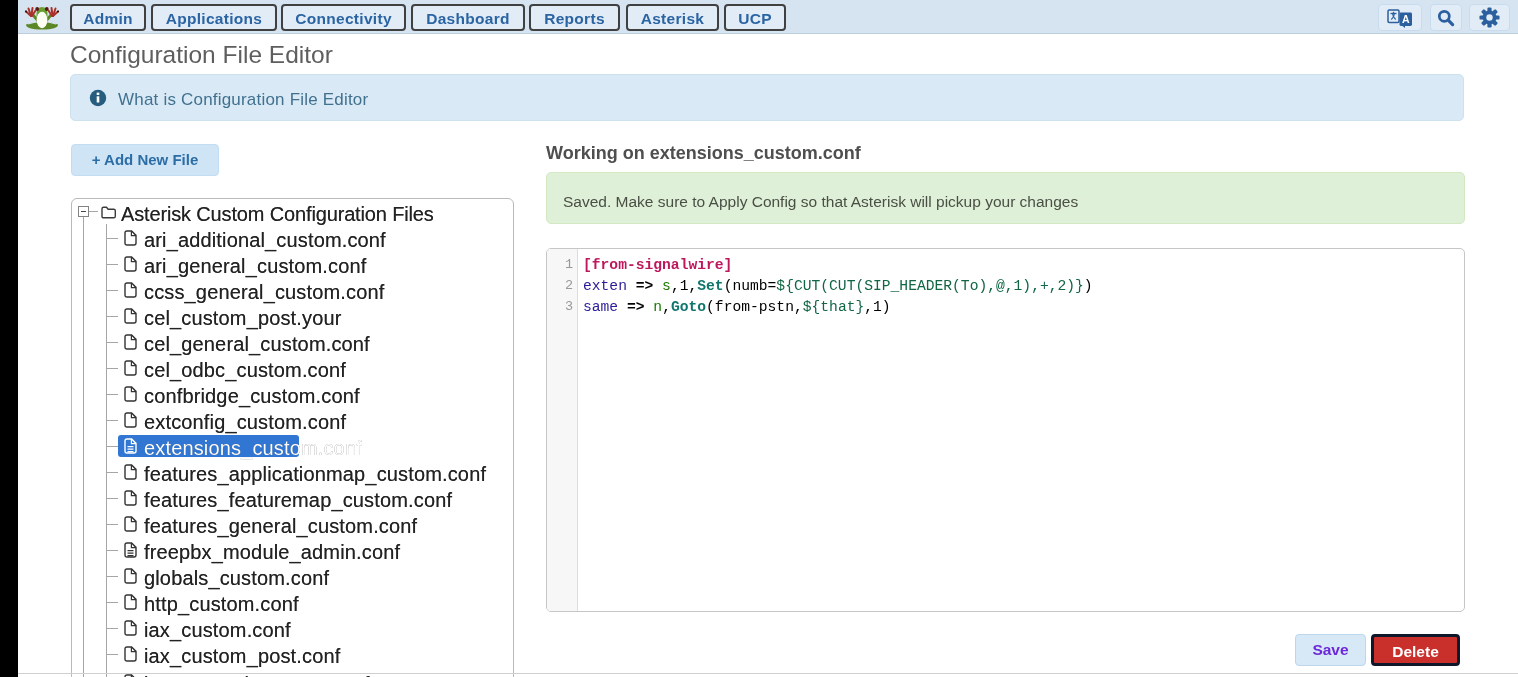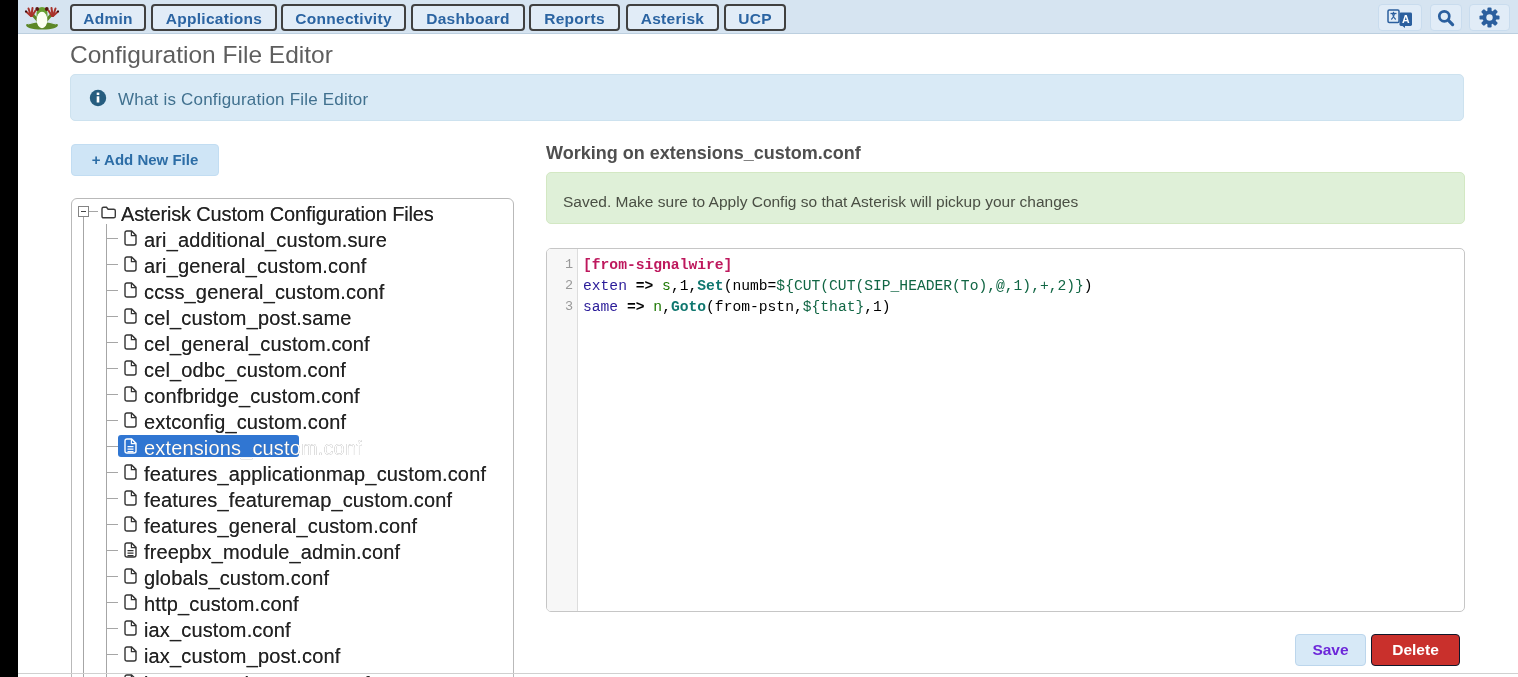--- a/index.html
+++ b/index.html
@@ -32,21 +32,21 @@
 #gnums{left:546px;top:255.4px;width:27px;text-align:right;font-family:"Liberation Mono",monospace;font-size:13.5px;line-height:20.7px;color:#999}
 #code{left:583px;top:255.4px;font-family:"Liberation Mono",monospace;font-size:14.65px;line-height:20.7px;color:#000;white-space:pre}
 #code b{font-weight:bold}
 .hd{color:#be185d;font-weight:bold}
 .at{color:#2a1b99}
 .tg{color:#1b7700}
 .df{color:#0f766e;font-weight:bold}
 .nm{color:#116644}
 
 #save{left:1295px;top:634px;width:71px;height:32px;background:#d7e9f7;border:1px solid #bcd6ec;border-radius:4px;color:#6d28d9;font-weight:bold;font-size:15.5px;text-align:center;line-height:30px}
-#delete{left:1371px;top:634px;width:89px;height:32px;background:#c9302c;border:1px solid #0f172a;border-radius:4px;color:#fff;font-weight:bold;font-size:15.5px;text-align:center;line-height:30px}
+#delete{left:1371px;top:634px;width:89px;height:32px;background:#c9302c;border:3px solid #0f172a;border-radius:4px;color:#fff;font-weight:bold;font-size:15.5px;text-align:center;line-height:30px}
 #footline{left:18px;top:673px;width:1500px;height:1px;background:#d0d0d0;z-index:20}
 </style>
 </head>
 <body>
 <div class="abs" id="nav"></div>
 <div class="abs" id="blackbar"></div>
 
 <svg class="abs" style="left:23px;top:3px" width="38" height="28" viewBox="0 0 38 28">
   <path d="M3 21.5 Q19 15.5 35 21.5 Q35 26.5 19 26.5 Q3 26.5 3 21.5 Z" fill="#5c8727"></path>
   <path d="M5 20.5 Q19 15 33 20.5 L33 21.5 Q19 16.5 5 21.5 Z" fill="#d6e4f1"></path>
@@ -134,39 +134,39 @@
 <div class="hline" style="left:89px;top:211px;width:9px"></div>
 <svg class="abs" style="left:101px;top:205.5px" width="15" height="13" viewBox="0 0 15 13">
     <path d="M1 2.8 q0-1.6 1.6-1.6 h2.9 l1.6 2 h5.7 q1.5 0 1.5 1.6 v5.4 q0 1.6-1.6 1.6 H2.6 Q1 11.8 1 10.2 Z" fill="none" stroke="#3a3a3a" stroke-width="1.4"></path>
   </svg>
 <div class="trow" style="left:121px;top:203px;letter-spacing:-0.15px">Asterisk Custom Configuration Files</div>
 <div class="hline" style="left:106px;top:238px;width:12px"></div>
 <svg class="abs" style="left:124px;top:230px" width="13" height="16" viewBox="0 0 13 16">
     <path d="M1 3 q0-2 2-2 h4.6 L12 5.4 V13 q0 2-2 2 H3 q-2 0-2-2 Z" fill="none" stroke="#333" stroke-width="1.4"></path>
     <path d="M7.4 1 V5.6 H12" fill="none" stroke="#333" stroke-width="1.2"></path>
   </svg>
-<div class="trow" style="left:144px;top:229px">ari_additional_custom.sure</div>
+<div class="trow" style="left:144px;top:229px">ari_additional_custom.conf</div>
 <div class="hline" style="left:106px;top:264px;width:12px"></div>
 <svg class="abs" style="left:124px;top:256px" width="13" height="16" viewBox="0 0 13 16">
     <path d="M1 3 q0-2 2-2 h4.6 L12 5.4 V13 q0 2-2 2 H3 q-2 0-2-2 Z" fill="none" stroke="#333" stroke-width="1.4"></path>
     <path d="M7.4 1 V5.6 H12" fill="none" stroke="#333" stroke-width="1.2"></path>
   </svg>
 <div class="trow" style="left:144px;top:255px">ari_general_custom.conf</div>
 <div class="hline" style="left:106px;top:290px;width:12px"></div>
 <svg class="abs" style="left:124px;top:282px" width="13" height="16" viewBox="0 0 13 16">
     <path d="M1 3 q0-2 2-2 h4.6 L12 5.4 V13 q0 2-2 2 H3 q-2 0-2-2 Z" fill="none" stroke="#333" stroke-width="1.4"></path>
     <path d="M7.4 1 V5.6 H12" fill="none" stroke="#333" stroke-width="1.2"></path>
   </svg>
 <div class="trow" style="left:144px;top:281px">ccss_general_custom.conf</div>
 <div class="hline" style="left:106px;top:316px;width:12px"></div>
 <svg class="abs" style="left:124px;top:308px" width="13" height="16" viewBox="0 0 13 16">
     <path d="M1 3 q0-2 2-2 h4.6 L12 5.4 V13 q0 2-2 2 H3 q-2 0-2-2 Z" fill="none" stroke="#333" stroke-width="1.4"></path>
     <path d="M7.4 1 V5.6 H12" fill="none" stroke="#333" stroke-width="1.2"></path>
   </svg>
-<div class="trow" style="left:144px;top:307px">cel_custom_post.same</div>
+<div class="trow" style="left:144px;top:307px">cel_custom_post.your</div>
 <div class="hline" style="left:106px;top:342px;width:12px"></div>
 <svg class="abs" style="left:124px;top:334px" width="13" height="16" viewBox="0 0 13 16">
     <path d="M1 3 q0-2 2-2 h4.6 L12 5.4 V13 q0 2-2 2 H3 q-2 0-2-2 Z" fill="none" stroke="#333" stroke-width="1.4"></path>
     <path d="M7.4 1 V5.6 H12" fill="none" stroke="#333" stroke-width="1.2"></path>
   </svg>
 <div class="trow" style="left:144px;top:333px">cel_general_custom.conf</div>
 <div class="hline" style="left:106px;top:368px;width:12px"></div>
 <svg class="abs" style="left:124px;top:360px" width="13" height="16" viewBox="0 0 13 16">
     <path d="M1 3 q0-2 2-2 h4.6 L12 5.4 V13 q0 2-2 2 H3 q-2 0-2-2 Z" fill="none" stroke="#333" stroke-width="1.4"></path>
     <path d="M7.4 1 V5.6 H12" fill="none" stroke="#333" stroke-width="1.2"></path>

